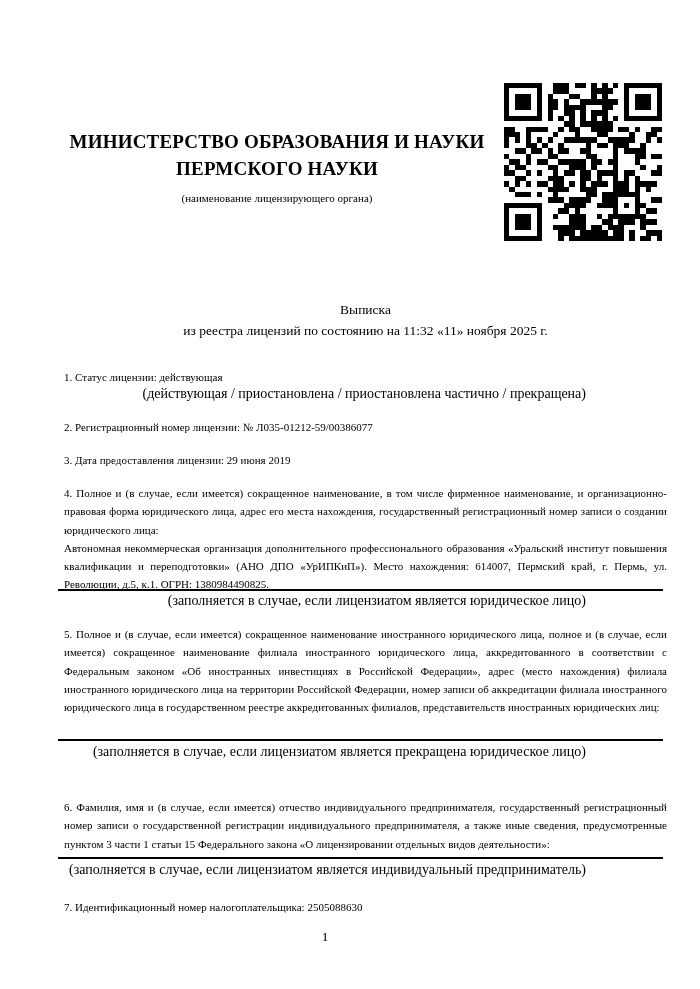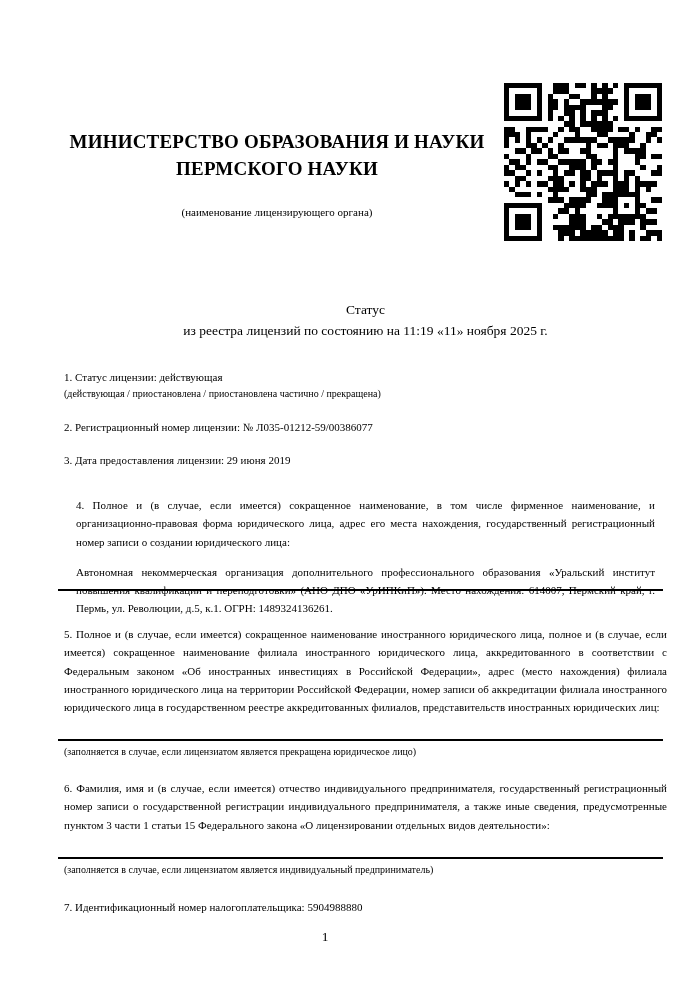--- a/index.html
+++ b/index.html
@@ -29,45 +29,45 @@
   }
   .org-name {
     font-weight: bold;
     font-size: 19px;
     line-height: 27px;
     letter-spacing: 0.2px;
   }
   .org-caption {
     font-size: 11px;
     line-height: 14px;
-    margin-top: 23px;
+    margin-top: 9px;
   }
   .title-block {
     position: absolute;
     left: 64px; top: 300px;
     width: 603px;
     text-align: center;
     font-size: 13.5px;
     line-height: 20.5px;
   }
   .block {
     position: absolute;
     left: 64px;
     width: 603px;
     font-size: 11px;
     line-height: 18.3px;
   }
-  .block p { margin: 12px; }
+  .block p { margin: 0; }
   .just { text-align: justify; }
   .capzone {
     position: absolute;
     left: 64px;
     width: 522px;
-    text-align: left;
-    font-size: 10px;
+    text-align: right;
+    font-size: 14px;
     line-height: 13px;
   }
   .rule {
     position: absolute;
     left: 58px;
     width: 605px;
     height: 2px;
     background: #000;
   }
   .footer-num {
@@ -88,42 +88,43 @@
       <path d="M0 0h1v1h-1zM1 0h1v1h-1zM2 0h1v1h-1zM3 0h1v1h-1zM4 0h1v1h-1zM5 0h1v1h-1zM6 0h1v1h-1zM9 0h1v1h-1zM10 0h1v1h-1zM11 0h1v1h-1zM13 0h1v1h-1zM14 0h1v1h-1zM16 0h1v1h-1zM18 0h1v1h-1zM20 0h1v1h-1zM22 0h1v1h-1zM23 0h1v1h-1zM24 0h1v1h-1zM25 0h1v1h-1zM26 0h1v1h-1zM27 0h1v1h-1zM28 0h1v1h-1zM0 1h1v1h-1zM6 1h1v1h-1zM9 1h1v1h-1zM10 1h1v1h-1zM11 1h1v1h-1zM16 1h1v1h-1zM17 1h1v1h-1zM18 1h1v1h-1zM19 1h1v1h-1zM22 1h1v1h-1zM28 1h1v1h-1zM0 2h1v1h-1zM2 2h1v1h-1zM3 2h1v1h-1zM4 2h1v1h-1zM6 2h1v1h-1zM8 2h1v1h-1zM12 2h1v1h-1zM13 2h1v1h-1zM16 2h1v1h-1zM18 2h1v1h-1zM22 2h1v1h-1zM24 2h1v1h-1zM25 2h1v1h-1zM26 2h1v1h-1zM28 2h1v1h-1zM0 3h1v1h-1zM2 3h1v1h-1zM3 3h1v1h-1zM4 3h1v1h-1zM6 3h1v1h-1zM8 3h1v1h-1zM9 3h1v1h-1zM11 3h1v1h-1zM14 3h1v1h-1zM15 3h1v1h-1zM16 3h1v1h-1zM17 3h1v1h-1zM18 3h1v1h-1zM19 3h1v1h-1zM20 3h1v1h-1zM22 3h1v1h-1zM24 3h1v1h-1zM25 3h1v1h-1zM26 3h1v1h-1zM28 3h1v1h-1zM0 4h1v1h-1zM2 4h1v1h-1zM3 4h1v1h-1zM4 4h1v1h-1zM6 4h1v1h-1zM8 4h1v1h-1zM9 4h1v1h-1zM11 4h1v1h-1zM12 4h1v1h-1zM13 4h1v1h-1zM14 4h1v1h-1zM18 4h1v1h-1zM19 4h1v1h-1zM22 4h1v1h-1zM24 4h1v1h-1zM25 4h1v1h-1zM26 4h1v1h-1zM28 4h1v1h-1zM0 5h1v1h-1zM6 5h1v1h-1zM8 5h1v1h-1zM11 5h1v1h-1zM12 5h1v1h-1zM14 5h1v1h-1zM16 5h1v1h-1zM17 5h1v1h-1zM18 5h1v1h-1zM22 5h1v1h-1zM28 5h1v1h-1zM0 6h1v1h-1zM1 6h1v1h-1zM2 6h1v1h-1zM3 6h1v1h-1zM4 6h1v1h-1zM5 6h1v1h-1zM6 6h1v1h-1zM8 6h1v1h-1zM10 6h1v1h-1zM12 6h1v1h-1zM14 6h1v1h-1zM16 6h1v1h-1zM18 6h1v1h-1zM20 6h1v1h-1zM22 6h1v1h-1zM23 6h1v1h-1zM24 6h1v1h-1zM25 6h1v1h-1zM26 6h1v1h-1zM27 6h1v1h-1zM28 6h1v1h-1zM11 7h1v1h-1zM12 7h1v1h-1zM14 7h1v1h-1zM15 7h1v1h-1zM16 7h1v1h-1zM17 7h1v1h-1zM18 7h1v1h-1zM19 7h1v1h-1zM0 8h1v1h-1zM1 8h1v1h-1zM4 8h1v1h-1zM5 8h1v1h-1zM6 8h1v1h-1zM7 8h1v1h-1zM10 8h1v1h-1zM12 8h1v1h-1zM13 8h1v1h-1zM16 8h1v1h-1zM17 8h1v1h-1zM18 8h1v1h-1zM19 8h1v1h-1zM21 8h1v1h-1zM22 8h1v1h-1zM24 8h1v1h-1zM27 8h1v1h-1zM28 8h1v1h-1zM0 9h1v1h-1zM1 9h1v1h-1zM2 9h1v1h-1zM4 9h1v1h-1zM9 9h1v1h-1zM13 9h1v1h-1zM17 9h1v1h-1zM18 9h1v1h-1zM23 9h1v1h-1zM26 9h1v1h-1zM27 9h1v1h-1zM0 10h1v1h-1zM2 10h1v1h-1zM4 10h1v1h-1zM6 10h1v1h-1zM8 10h1v1h-1zM11 10h1v1h-1zM12 10h1v1h-1zM13 10h1v1h-1zM14 10h1v1h-1zM15 10h1v1h-1zM16 10h1v1h-1zM19 10h1v1h-1zM20 10h1v1h-1zM21 10h1v1h-1zM22 10h1v1h-1zM23 10h1v1h-1zM26 10h1v1h-1zM28 10h1v1h-1zM0 11h1v1h-1zM4 11h1v1h-1zM5 11h1v1h-1zM7 11h1v1h-1zM10 11h1v1h-1zM15 11h1v1h-1zM17 11h1v1h-1zM18 11h1v1h-1zM20 11h1v1h-1zM21 11h1v1h-1zM22 11h1v1h-1zM25 11h1v1h-1zM2 12h1v1h-1zM3 12h1v1h-1zM5 12h1v1h-1zM6 12h1v1h-1zM8 12h1v1h-1zM10 12h1v1h-1zM11 12h1v1h-1zM14 12h1v1h-1zM15 12h1v1h-1zM20 12h1v1h-1zM22 12h1v1h-1zM23 12h1v1h-1zM24 12h1v1h-1zM25 12h1v1h-1zM0 13h1v1h-1zM4 13h1v1h-1zM8 13h1v1h-1zM9 13h1v1h-1zM15 13h1v1h-1zM16 13h1v1h-1zM20 13h1v1h-1zM24 13h1v1h-1zM25 13h1v1h-1zM27 13h1v1h-1zM28 13h1v1h-1zM1 14h1v1h-1zM2 14h1v1h-1zM4 14h1v1h-1zM6 14h1v1h-1zM7 14h1v1h-1zM10 14h1v1h-1zM11 14h1v1h-1zM12 14h1v1h-1zM13 14h1v1h-1zM14 14h1v1h-1zM16 14h1v1h-1zM17 14h1v1h-1zM19 14h1v1h-1zM20 14h1v1h-1zM24 14h1v1h-1zM0 15h1v1h-1zM2 15h1v1h-1zM3 15h1v1h-1zM8 15h1v1h-1zM9 15h1v1h-1zM12 15h1v1h-1zM13 15h1v1h-1zM14 15h1v1h-1zM16 15h1v1h-1zM20 15h1v1h-1zM25 15h1v1h-1zM28 15h1v1h-1zM0 16h1v1h-1zM1 16h1v1h-1zM4 16h1v1h-1zM6 16h1v1h-1zM9 16h1v1h-1zM11 16h1v1h-1zM12 16h1v1h-1zM14 16h1v1h-1zM15 16h1v1h-1zM17 16h1v1h-1zM18 16h1v1h-1zM19 16h1v1h-1zM20 16h1v1h-1zM22 16h1v1h-1zM23 16h1v1h-1zM27 16h1v1h-1zM28 16h1v1h-1zM2 17h1v1h-1zM3 17h1v1h-1zM8 17h1v1h-1zM9 17h1v1h-1zM10 17h1v1h-1zM14 17h1v1h-1zM15 17h1v1h-1zM17 17h1v1h-1zM20 17h1v1h-1zM22 17h1v1h-1zM24 17h1v1h-1zM0 18h1v1h-1zM2 18h1v1h-1zM4 18h1v1h-1zM6 18h1v1h-1zM7 18h1v1h-1zM9 18h1v1h-1zM10 18h1v1h-1zM12 18h1v1h-1zM14 18h1v1h-1zM16 18h1v1h-1zM17 18h1v1h-1zM18 18h1v1h-1zM20 18h1v1h-1zM21 18h1v1h-1zM22 18h1v1h-1zM24 18h1v1h-1zM25 18h1v1h-1zM26 18h1v1h-1zM27 18h1v1h-1zM1 19h1v1h-1zM8 19h1v1h-1zM9 19h1v1h-1zM10 19h1v1h-1zM11 19h1v1h-1zM14 19h1v1h-1zM15 19h1v1h-1zM16 19h1v1h-1zM20 19h1v1h-1zM21 19h1v1h-1zM22 19h1v1h-1zM24 19h1v1h-1zM26 19h1v1h-1zM2 20h1v1h-1zM3 20h1v1h-1zM4 20h1v1h-1zM6 20h1v1h-1zM9 20h1v1h-1zM15 20h1v1h-1zM16 20h1v1h-1zM18 20h1v1h-1zM19 20h1v1h-1zM20 20h1v1h-1zM21 20h1v1h-1zM22 20h1v1h-1zM23 20h1v1h-1zM24 20h1v1h-1zM8 21h1v1h-1zM9 21h1v1h-1zM10 21h1v1h-1zM12 21h1v1h-1zM13 21h1v1h-1zM14 21h1v1h-1zM15 21h1v1h-1zM18 21h1v1h-1zM19 21h1v1h-1zM20 21h1v1h-1zM24 21h1v1h-1zM27 21h1v1h-1zM28 21h1v1h-1zM0 22h1v1h-1zM1 22h1v1h-1zM2 22h1v1h-1zM3 22h1v1h-1zM4 22h1v1h-1zM5 22h1v1h-1zM6 22h1v1h-1zM11 22h1v1h-1zM12 22h1v1h-1zM13 22h1v1h-1zM14 22h1v1h-1zM17 22h1v1h-1zM18 22h1v1h-1zM19 22h1v1h-1zM20 22h1v1h-1zM22 22h1v1h-1zM24 22h1v1h-1zM25 22h1v1h-1zM0 23h1v1h-1zM6 23h1v1h-1zM10 23h1v1h-1zM11 23h1v1h-1zM13 23h1v1h-1zM20 23h1v1h-1zM24 23h1v1h-1zM26 23h1v1h-1zM27 23h1v1h-1zM0 24h1v1h-1zM2 24h1v1h-1zM3 24h1v1h-1zM4 24h1v1h-1zM6 24h1v1h-1zM9 24h1v1h-1zM12 24h1v1h-1zM13 24h1v1h-1zM14 24h1v1h-1zM17 24h1v1h-1zM19 24h1v1h-1zM20 24h1v1h-1zM21 24h1v1h-1zM22 24h1v1h-1zM23 24h1v1h-1zM24 24h1v1h-1zM25 24h1v1h-1zM0 25h1v1h-1zM2 25h1v1h-1zM3 25h1v1h-1zM4 25h1v1h-1zM6 25h1v1h-1zM12 25h1v1h-1zM13 25h1v1h-1zM14 25h1v1h-1zM18 25h1v1h-1zM19 25h1v1h-1zM21 25h1v1h-1zM22 25h1v1h-1zM23 25h1v1h-1zM25 25h1v1h-1zM26 25h1v1h-1zM27 25h1v1h-1zM0 26h1v1h-1zM2 26h1v1h-1zM3 26h1v1h-1zM4 26h1v1h-1zM6 26h1v1h-1zM9 26h1v1h-1zM10 26h1v1h-1zM11 26h1v1h-1zM12 26h1v1h-1zM13 26h1v1h-1zM14 26h1v1h-1zM16 26h1v1h-1zM17 26h1v1h-1zM19 26h1v1h-1zM20 26h1v1h-1zM21 26h1v1h-1zM25 26h1v1h-1zM0 27h1v1h-1zM6 27h1v1h-1zM10 27h1v1h-1zM11 27h1v1h-1zM12 27h1v1h-1zM14 27h1v1h-1zM15 27h1v1h-1zM16 27h1v1h-1zM17 27h1v1h-1zM18 27h1v1h-1zM20 27h1v1h-1zM21 27h1v1h-1zM23 27h1v1h-1zM26 27h1v1h-1zM27 27h1v1h-1zM28 27h1v1h-1zM0 28h1v1h-1zM1 28h1v1h-1zM2 28h1v1h-1zM3 28h1v1h-1zM4 28h1v1h-1zM5 28h1v1h-1zM6 28h1v1h-1zM10 28h1v1h-1zM12 28h1v1h-1zM13 28h1v1h-1zM14 28h1v1h-1zM15 28h1v1h-1zM16 28h1v1h-1zM17 28h1v1h-1zM18 28h1v1h-1zM19 28h1v1h-1zM20 28h1v1h-1zM21 28h1v1h-1zM23 28h1v1h-1zM25 28h1v1h-1zM26 28h1v1h-1zM28 28h1v1h-1z" fill="#000"></path>
     </svg>
 
   <div class="header-block">
     <div class="org-name">МИНИСТЕРСТВО ОБРАЗОВАНИЯ И НАУКИ</div>
     <div class="org-name">ПЕРМСКОГО НАУКИ</div>
     <div class="org-caption">(наименование лицензирующего органа)</div>
   </div>
 
   <div class="title-block">
-    <div>Статус</div>
-    <div>из реестра лицензий по состоянию на 11:19 «11» ноября 2025 г.</div>
+    <div>Выписка</div>
+    <div>из реестра лицензий по состоянию на 11:32 «11» ноября 2025 г.</div>
   </div>
 
   <div class="block" style="top:368px">1. Статус лицензии: действующая</div>
   <div class="capzone" style="top:387px">(действующая / приостановлена / приостановлена частично / прекращена)</div>
 
   <div class="block" style="top:418px">2. Регистрационный номер лицензии: № Л035-01212-59/00386077</div>
 
   <div class="block" style="top:451px">3. Дата предоставления лицензии: 29 июня 2019</div>
 
   <div class="block just" style="top:484px">
     <p>4. Полное и (в случае, если имеется) сокращенное наименование, в том числе фирменное наименование, и организационно-правовая форма юридического лица, адрес его места нахождения, государственный регистрационный номер записи о создании юридического лица:</p>
-    <p>Автономная некоммерческая организация дополнительного профессионального образования «Уральский институт повышения квалификации и переподготовки» (АНО ДПО «УрИПКиП»). Место нахождения: 614007, Пермский край, г. Пермь, ул. Революции, д.5, к.1. ОГРН: 1489324136261.</p>
+    <p>Автономная некоммерческая организация дополнительного профессионального образования «Уральский институт повышения квалификации и переподготовки» (АНО ДПО «УрИПКиП»). Место нахождения: 614007, Пермский край, г. Пермь, ул. Революции, д.5, к.1. ОГРН: 1380984490825.</p>
   </div>
   <div class="rule" style="top:589px"></div>
+  <div class="capzone" style="top:594px">(заполняется в случае, если лицензиатом является юридическое лицо)</div>
 
   <div class="block just" style="top:625px">5. Полное и (в случае, если имеется) сокращенное наименование иностранного юридического лица, полное и (в случае, если имеется) сокращенное наименование филиала иностранного юридического лица, аккредитованного в соответствии с Федеральным законом «Об иностранных инвестициях в Российской Федерации», адрес (место нахождения) филиала иностранного юридического лица на территории Российской Федерации, номер записи об аккредитации филиала иностранного юридического лица в государственном реестре аккредитованных филиалов, представительств иностранных юридических лиц:</div>
   <div class="rule" style="top:739px"></div>
   <div class="capzone" style="top:745px">(заполняется в случае, если лицензиатом является прекращена юридическое лицо)</div>
 
-  <div class="block just" style="top:779px">6. Фамилия, имя и (в случае, если имеется) отчество индивидуального предпринимателя, государственный регистрационный номер записи о государственной регистрации индивидуального предпринимателя, а также иные сведения, предусмотренные пунктом 3 части 1 статьи 15 Федерального закона «О лицензировании отдельных видов деятельности»:</div>
+  <div class="block just" style="top:798px">6. Фамилия, имя и (в случае, если имеется) отчество индивидуального предпринимателя, государственный регистрационный номер записи о государственной регистрации индивидуального предпринимателя, а также иные сведения, предусмотренные пунктом 3 части 1 статьи 15 Федерального закона «О лицензировании отдельных видов деятельности»:</div>
   <div class="rule" style="top:857px"></div>
   <div class="capzone" style="top:863px">(заполняется в случае, если лицензиатом является индивидуальный предприниматель)</div>
 
-  <div class="block" style="top:898px">7. Идентификационный номер налогоплательщика: 5904988880</div>
+  <div class="block" style="top:898px">7. Идентификационный номер налогоплательщика: 2505088630</div>
 
   <div class="footer-num">1</div>
 
 </div>
 
 </body></html>

